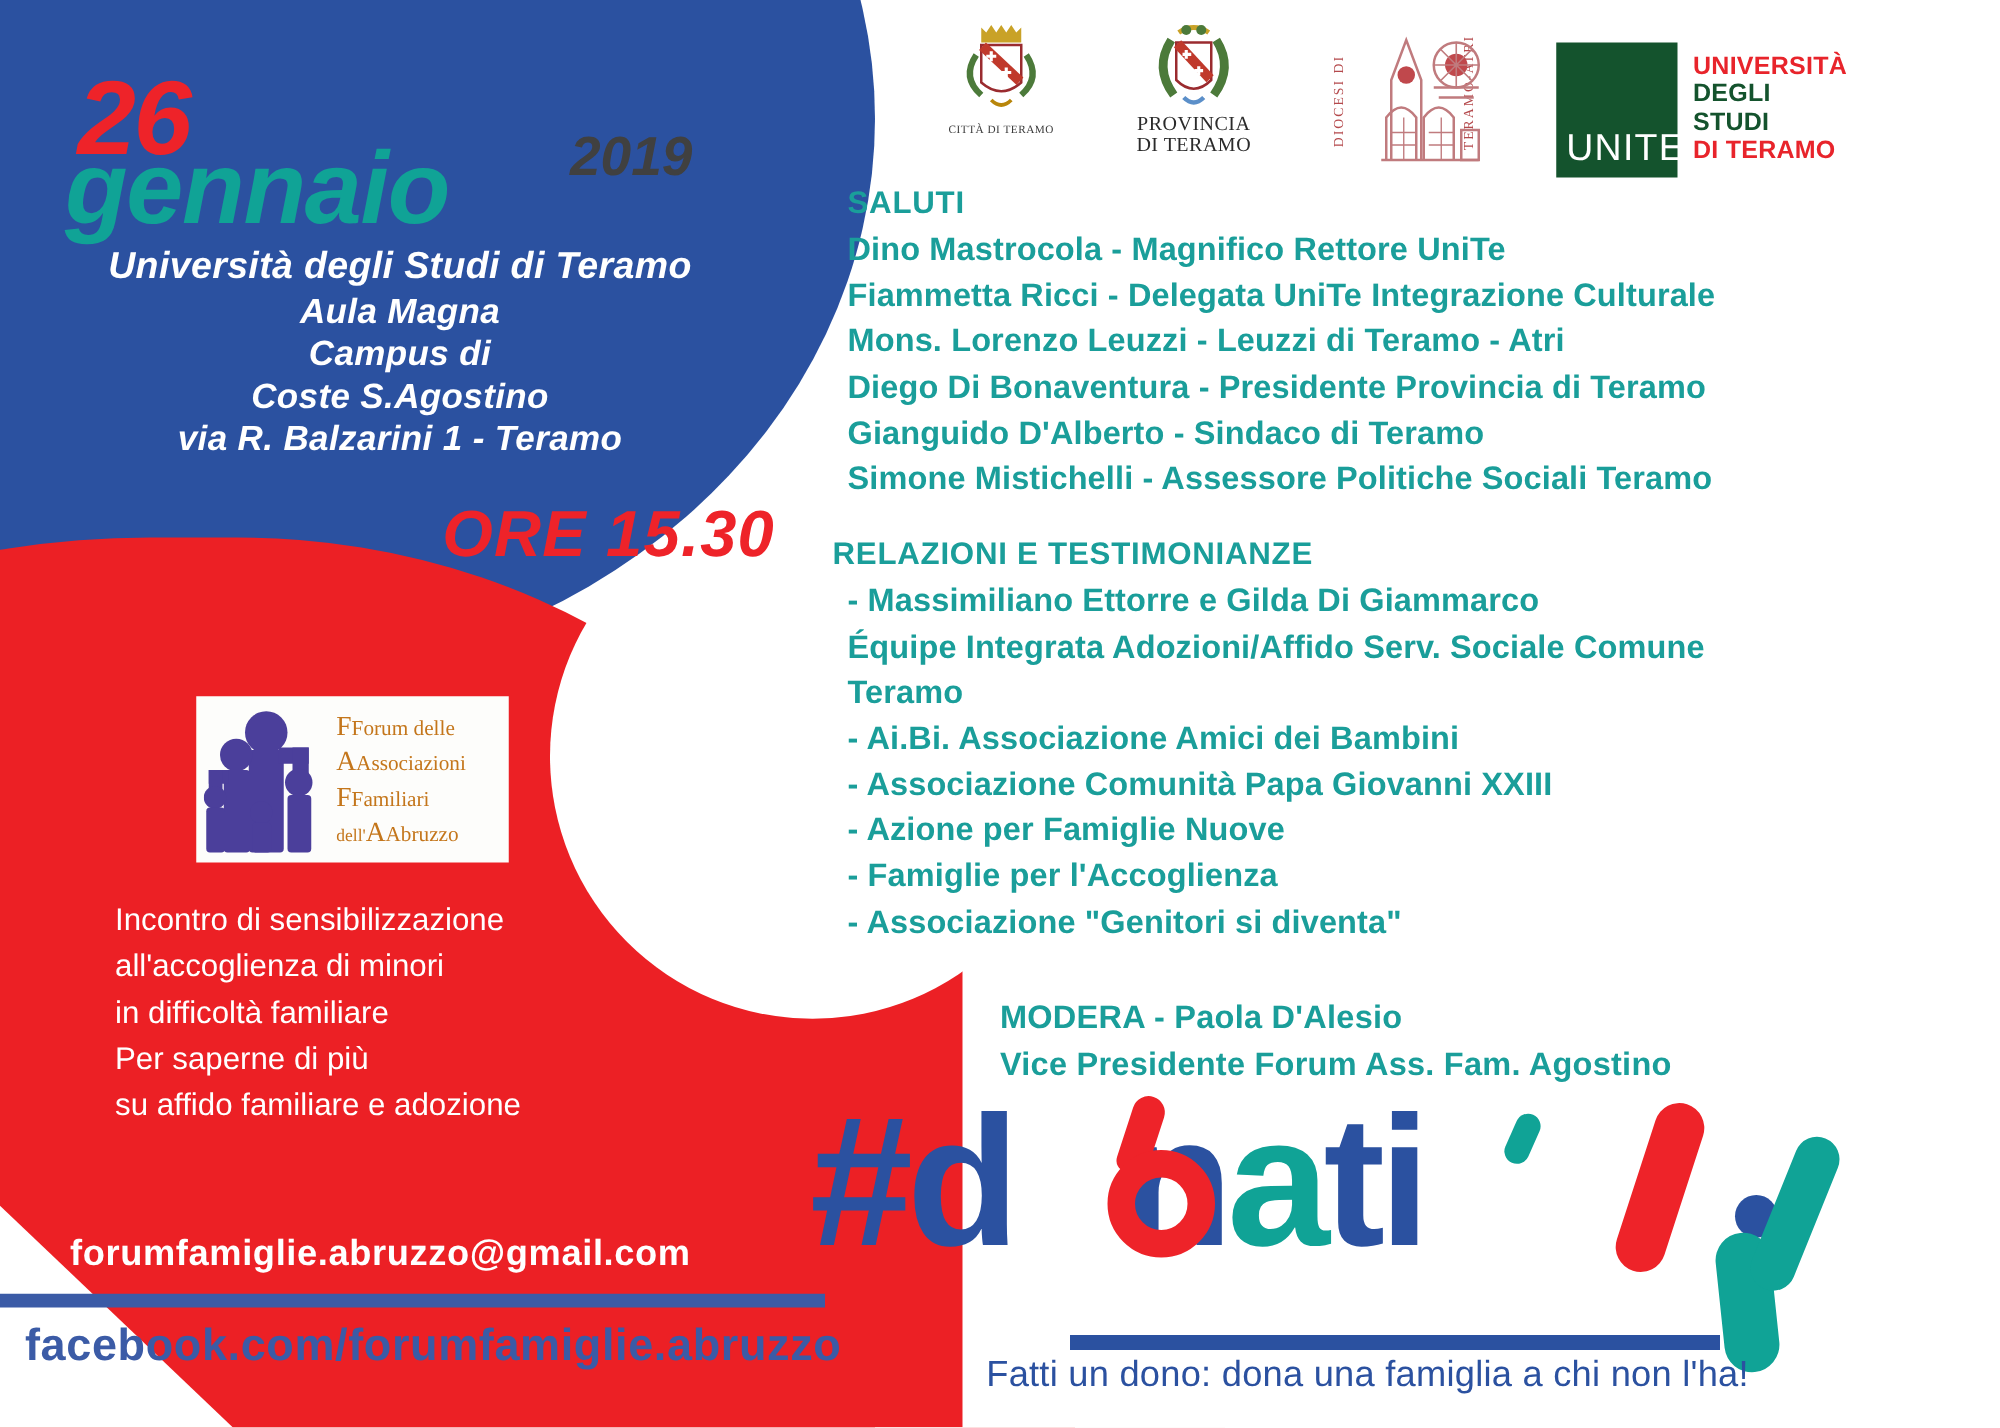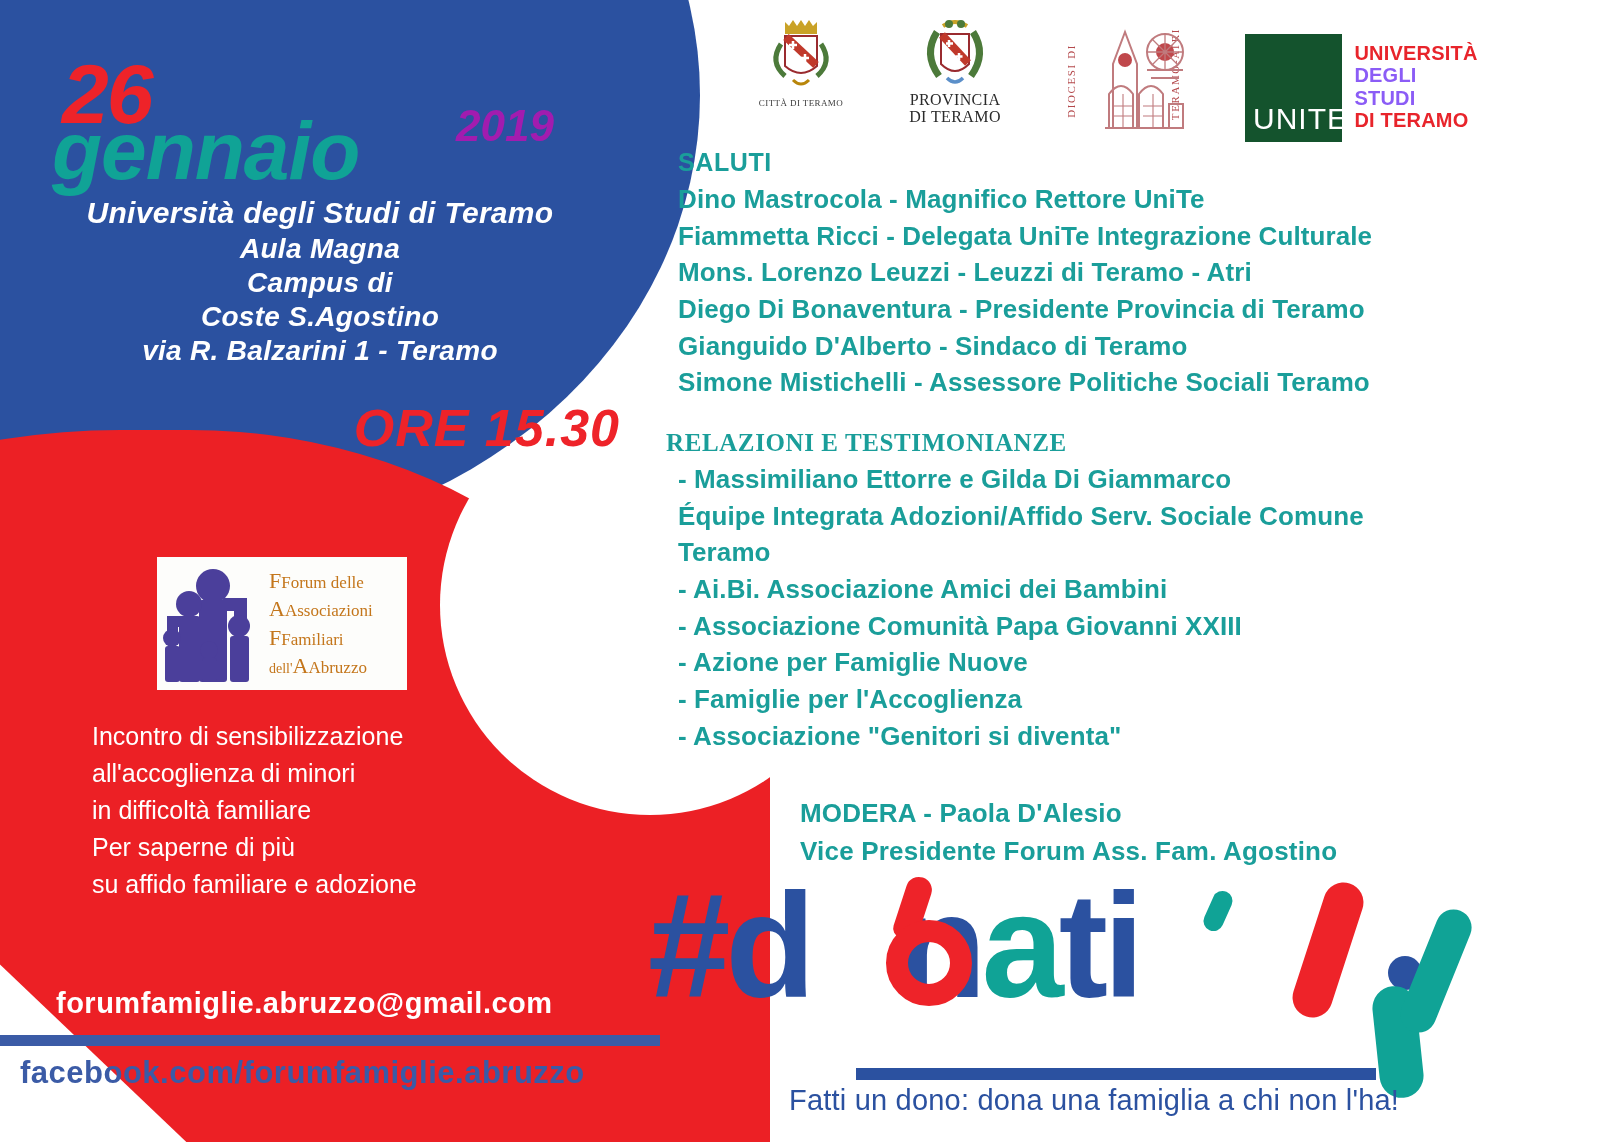--- a/index.html
+++ b/index.html
@@ -47,21 +47,21 @@
   .d-day{
     position:absolute;left:10px;top:-6px;font-size:84px;font-weight:bold;
     font-style:italic;color:#ee2329;letter-spacing:-2px;line-height:1;
   }
   .d-month{
     position:absolute;left:0px;top:52px;font-size:82px;font-weight:bold;
     font-style:italic;color:#10a396;letter-spacing:-1px;line-height:1;
   }
   .d-year{
     position:absolute;left:404px;top:46px;font-size:44px;font-weight:bold;
-    font-style:italic;color:#a21caf;line-height:1;
+    font-style:italic;color:#404040;line-height:1;
   }
 
   .venue{
     position:absolute;left:0px;top:195px;width:640px;text-align:center;
     color:#ffffff;font-size:28px;font-weight:bold;font-style:italic;
     line-height:1.22;letter-spacing:0.3px;
   }
   .venue .v1{font-size:30px;}
   .ore{
     position:absolute;left:0px;top:398px;width:620px;text-align:right;
@@ -92,21 +92,21 @@
   .mail{
     position:absolute;left:56px;top:987px;z-index:9;
     color:#ffffff;font-size:29px;font-weight:bold;letter-spacing:0.5px;
   }
   .rule{
     position:absolute;left:0px;top:1035px;width:660px;height:11px;
     background:#3b5ba6;z-index:9;
   }
   .fb{
     position:absolute;left:20px;top:1055px;z-index:10;
-    color:#3b5ba6;font-size:31px;font-weight:bold;letter-spacing:0.5px;
+    color:#3b5ba6;font-size:36px;font-weight:bold;letter-spacing:0.5px;
   }
 
   
   .logos{
     position:absolute;left:755px;top:14px;width:730px;height:128px;z-index:10;
     display:flex;align-items:flex-end;gap:62px;
   }
   .logo{position:relative;}
 
   .crest{width:92px;height:128px;position:relative;}
@@ -131,30 +131,30 @@
   }
   .unite-sq span{
     position:absolute;left:8px;bottom:6px;color:#ffffff;font-size:30px;
     letter-spacing:1px;font-weight:300;
   }
   .unite-txt{
     margin-left:12px;align-self:flex-end;padding-bottom:10px;
     font-size:20px;font-weight:bold;line-height:1.13;letter-spacing:0.2px;
   }
   .unite-txt .r{color:#e8242b;}
-  .unite-txt .g{color:#8b5cf6;}
+  .unite-txt .g{color:#14532d;}
 
   
   .prog{position:absolute;left:678px;top:148px;width:900px;z-index:11;color:#1a9e9a;}
   .prog h3{
     margin:0 0 4px 0;font-size:25px;font-weight:bold;letter-spacing:0.6px;
   }
   .prog .line{font-size:26px;font-weight:bold;line-height:1.41;letter-spacing:0.1px;}
   .prog .blk2{margin-top:28px;}
-  .prog .blk2 h3{margin-left:-12px;font-family:Liberation Serif, serif;}
+  .prog .blk2 h3{margin-left:-12px;}
   .prog .blk2 .line{padding-left:16px;text-indent:-16px;}
 
   .modera{
     position:absolute;left:800px;top:795px;z-index:11;color:#1a9e9a;
     font-size:26px;font-weight:bold;line-height:1.45;letter-spacing:0.2px;
   }
 
   
   .donati{position:absolute;left:648px;top:872px;width:860px;height:250px;z-index:12;}
   .donati-word{

